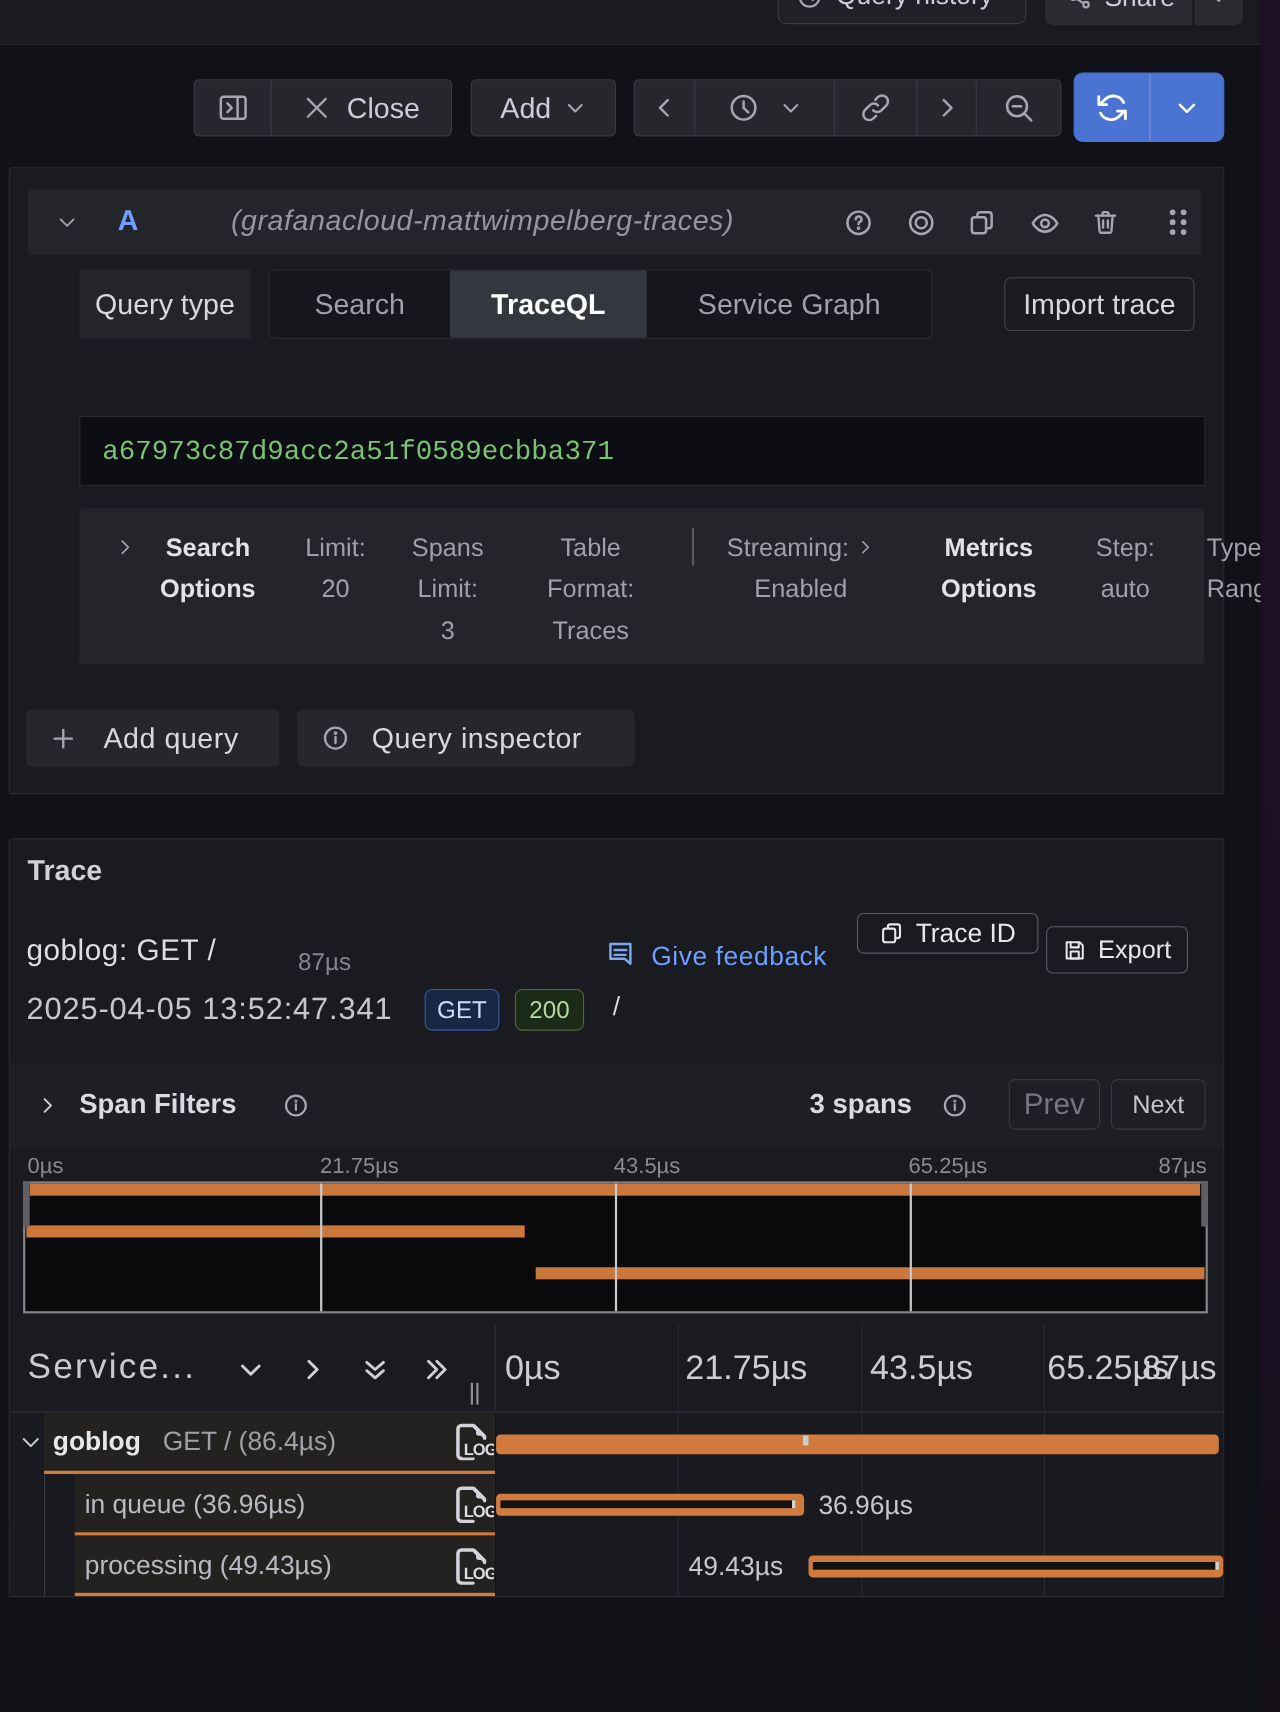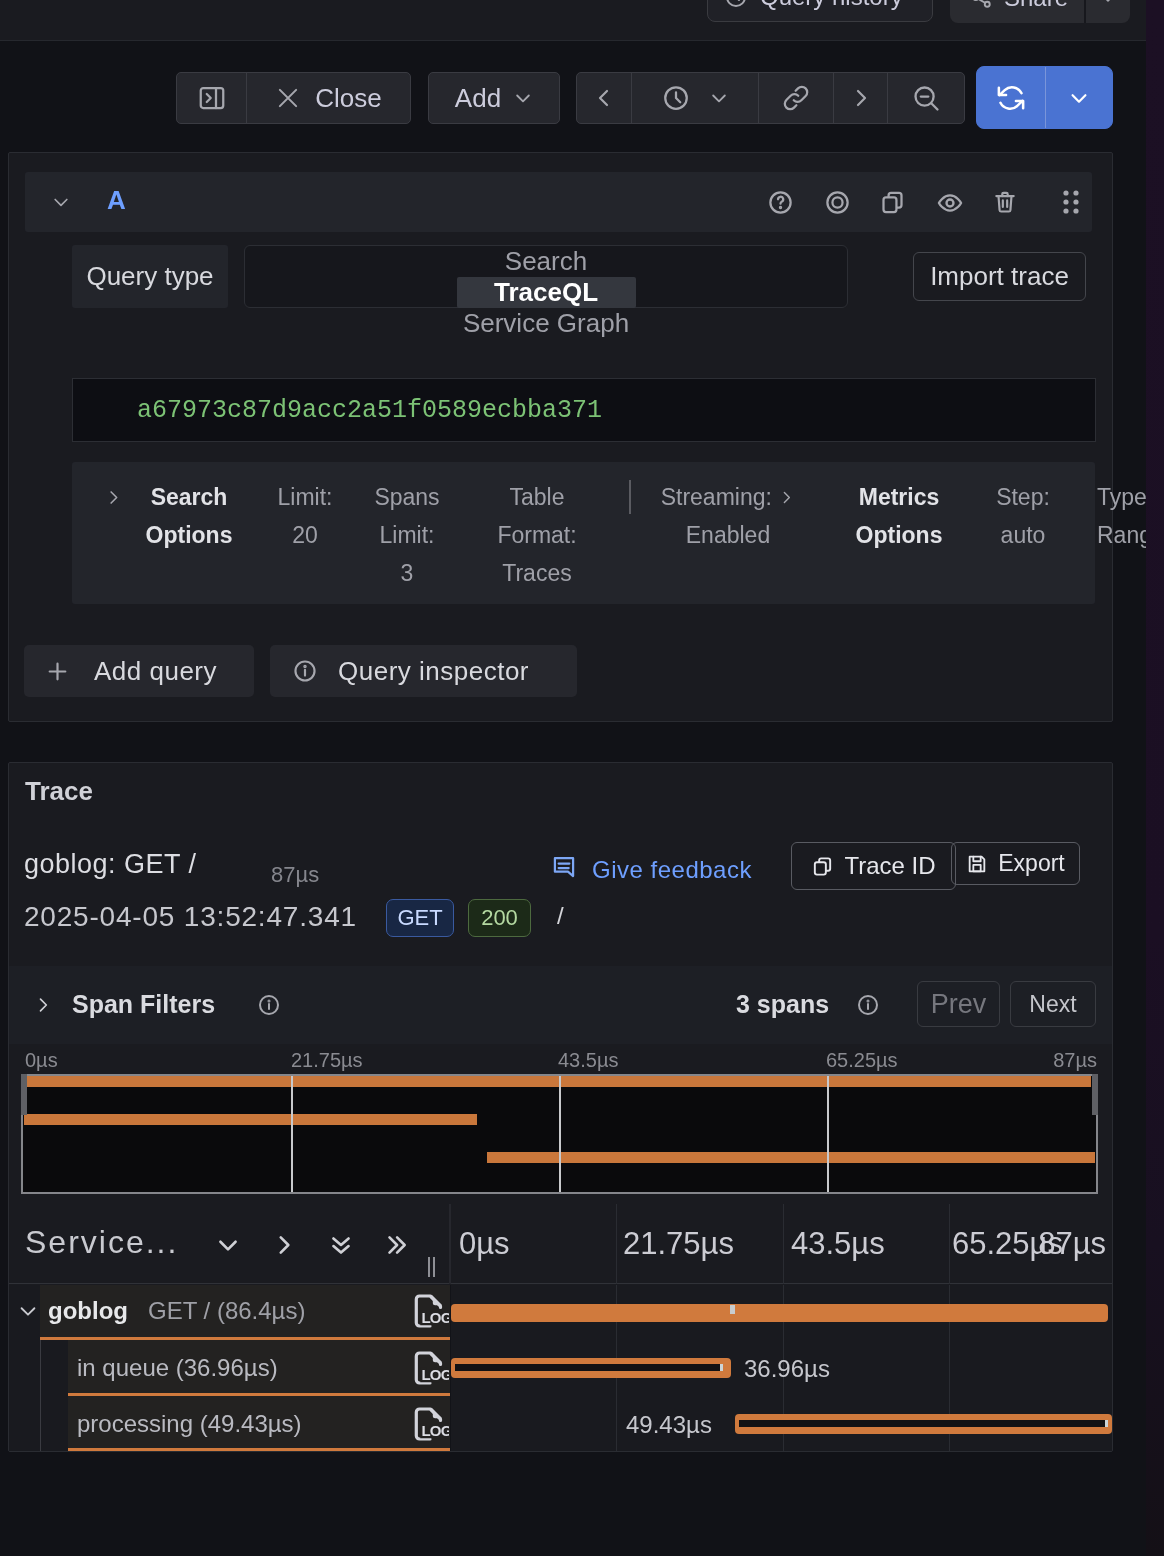--- a/index.html
+++ b/index.html
@@ -139,20 +139,21 @@
   </div>
 </div>
 
 <div class="panel" id="qpanel" style="top:152px; height:570px;">
 
   <div class="qhead" style="left:16px; top:19px; width:1067px; height:60px;">
     <svg class="ic" width="20" height="20" viewBox="0 0 24 24" style="position:absolute; left:26px; top:20px;">
           <path d="M5 9l7 7 7-7"></path>
         </svg>
     <span style="position:absolute; left:82px; top:13px; font-size:26px; font-weight:700; color:#6e9fff;">A</span>
+    <span style="position:absolute; left:185px; top:13px; font-size:26px; letter-spacing:0.5px; font-style:italic; color:#95969e;">(grafanacloud-mattwimpelberg-traces)</span>
     <svg class="ic" width="27" height="27" viewBox="0 0 24 24" style="position:absolute; left:742px; top:17px;">
           <circle cx="12" cy="12" r="9"></circle>
           <path d="M9.8 9.2a2.3 2.3 0 1 1 3.2 2.1c-.8.35-1 .9-1 1.7"></path>
           <circle cx="12" cy="16.4" r="0.5" fill="#a6a7ae"></circle>
         </svg>
     <svg class="ic" width="27" height="27" viewBox="0 0 24 24" style="position:absolute; left:799px; top:17px;">
           <circle cx="12" cy="12" r="9"></circle>
           <circle cx="12" cy="12" r="4.5"></circle>
         </svg>
     <svg class="ic" width="27" height="27" viewBox="0 0 24 24" style="position:absolute; left:854px; top:17px;">
@@ -177,32 +178,32 @@
             <circle cx="18" cy="15" r="2.6"></circle>
             <circle cx="8" cy="24" r="2.6"></circle>
             <circle cx="18" cy="24" r="2.6"></circle>
           </g>
     </svg>
   </div>
 
   <div class="qhead" style="left:63px; top:92px; width:156px; height:63px; display:flex; align-items:center; justify-content:center;">
     <span class="lbl" style="font-size:26px;">Query type</span>
   </div>
-  <div style="position:absolute; left:235px; top:92px; width:604px; height:63px; border:1px solid #2c2e34; border-radius:6px; background:#16171c; display:flex; align-items:center;flex-direction:column;">
+  <div style="position:absolute; left:235px; top:92px; width:604px; height:63px; border:1px solid #2c2e34; border-radius:6px; background:#16171c; display:flex; align-items:center;">
     <div style="width:164px; text-align:center; font-size:26px; color:#9fa0a8; font-weight:500;">Search</div>
     <div style="width:179px; height:61px; background:#34373e; border-radius:2px; display:flex; align-items:center; justify-content:center; font-size:26px; color:#ffffff; font-weight:700;">TraceQL</div>
     <div style="flex:1; text-align:center; font-size:26px; color:#9fa0a8; font-weight:500;">Service Graph</div>
   </div>
   <div style="position:absolute; left:904px; top:99px; width:173px; height:49px; border:1px solid #44464c; border-radius:6px; display:flex; align-items:center; justify-content:center;">
     <span class="lbl" style="font-size:26px;">Import trace</span>
   </div>
 
 
   <div style="position:absolute; left:63px; top:225px; width:1024px; height:64px; background:#0d0e13; border:1px solid #2c2e34;">
-    <span style="position:absolute; left:20px; top:17px; font-family:'Liberation Mono', monospace; font-size:25px; color:#7cc275;margin-left:44px;">a67973c87d9acc2a51f0589ecbba371</span>
+    <span style="position:absolute; left:20px; top:17px; font-family:'Liberation Mono', monospace; font-size:25px; color:#7cc275;">a67973c87d9acc2a51f0589ecbba371</span>
   </div>
 
   <div class="qhead" style="left:63px; top:309px; width:1023px; height:142px; font-size:23px; line-height:38px;">
     <svg class="ic" width="19" height="19" viewBox="0 0 24 24" style="position:absolute; left:32px; top:26px;">
           <path d="M9 5l7 7-7 7"></path>
         </svg>
     <div style="position:absolute; left:72px; top:16px; width:90px; text-align:center; color:#e2e3e7; font-weight:700;">Search Options</div>
     <div class="gray" style="position:absolute; left:198px; top:16px; width:70px; text-align:center;">Limit: 20</div>
     <div class="gray" style="position:absolute; left:300px; top:16px; width:70px; text-align:center;">Spans Limit: 3</div>
     <div class="gray" style="position:absolute; left:423px; top:16px; width:84px; text-align:center;">Table Format: Traces</div>
@@ -235,21 +236,21 @@
 
   <span style="position:absolute; left:16px; top:13px; font-size:26px; font-weight:600; color:#d0d1d7;">Trace</span>
 
   <span style="position:absolute; left:15px; top:86px; font-size:27px; letter-spacing:0.5px; color:#dcdde2;">goblog: GET /</span>
   <span style="position:absolute; left:262px; top:99px; font-size:22px; color:#85868d;">87µs</span>
   <svg class="ic" width="28" height="28" viewBox="0 0 24 24" style="position:absolute; left:541px; top:90px; stroke:#7da7f5; stroke-width:1.9;">
         <path d="M4.2 4.4h15.6v15.4l-4.4-3.8H4.2z"></path>
         <path d="M7.4 9.1h9.2M7.4 12.9h8.6"></path>
       </svg>
   <span style="position:absolute; left:583px; top:93px; font-size:24px; letter-spacing:0.5px; font-weight:500; color:#6e9fff;">Give feedback</span>
-  <div style="position:absolute; left:770px; top:79px; width:165px; height:48px; border:1px solid #595b62; border-radius:6px; display:flex; align-items:center; justify-content:center;margin-left:12px;">
+  <div style="position:absolute; left:770px; top:67px; width:165px; height:37px; border:1px solid #595b62; border-radius:6px; display:flex; align-items:center; justify-content:center;">
     <svg class="ic" width="23" height="23" viewBox="0 0 24 24" style="stroke:#e6e7ec;">
           <rect x="8.5" y="3.5" width="11.5" height="13" rx="2.2"></rect>
           <rect x="4" y="7.5" width="11.5" height="13" rx="2.2" fill="#1a1b20"></rect>
         </svg>
     <span style="margin-left:10px; font-size:24px; font-weight:500; color:#e6e7ec;">Trace ID</span>
   </div>
   <div style="position:absolute; left:942px; top:79px; width:129px; height:43px; border:1px solid #595b62; border-radius:6px; display:flex; align-items:center; justify-content:center;">
     <svg class="ic" width="22" height="22" viewBox="0 0 24 24" style="stroke:#e6e7ec;">
           <path d="M4 4h13l3 3v13H4z"></path>
           <path d="M8 4v5h8V4"></path>

